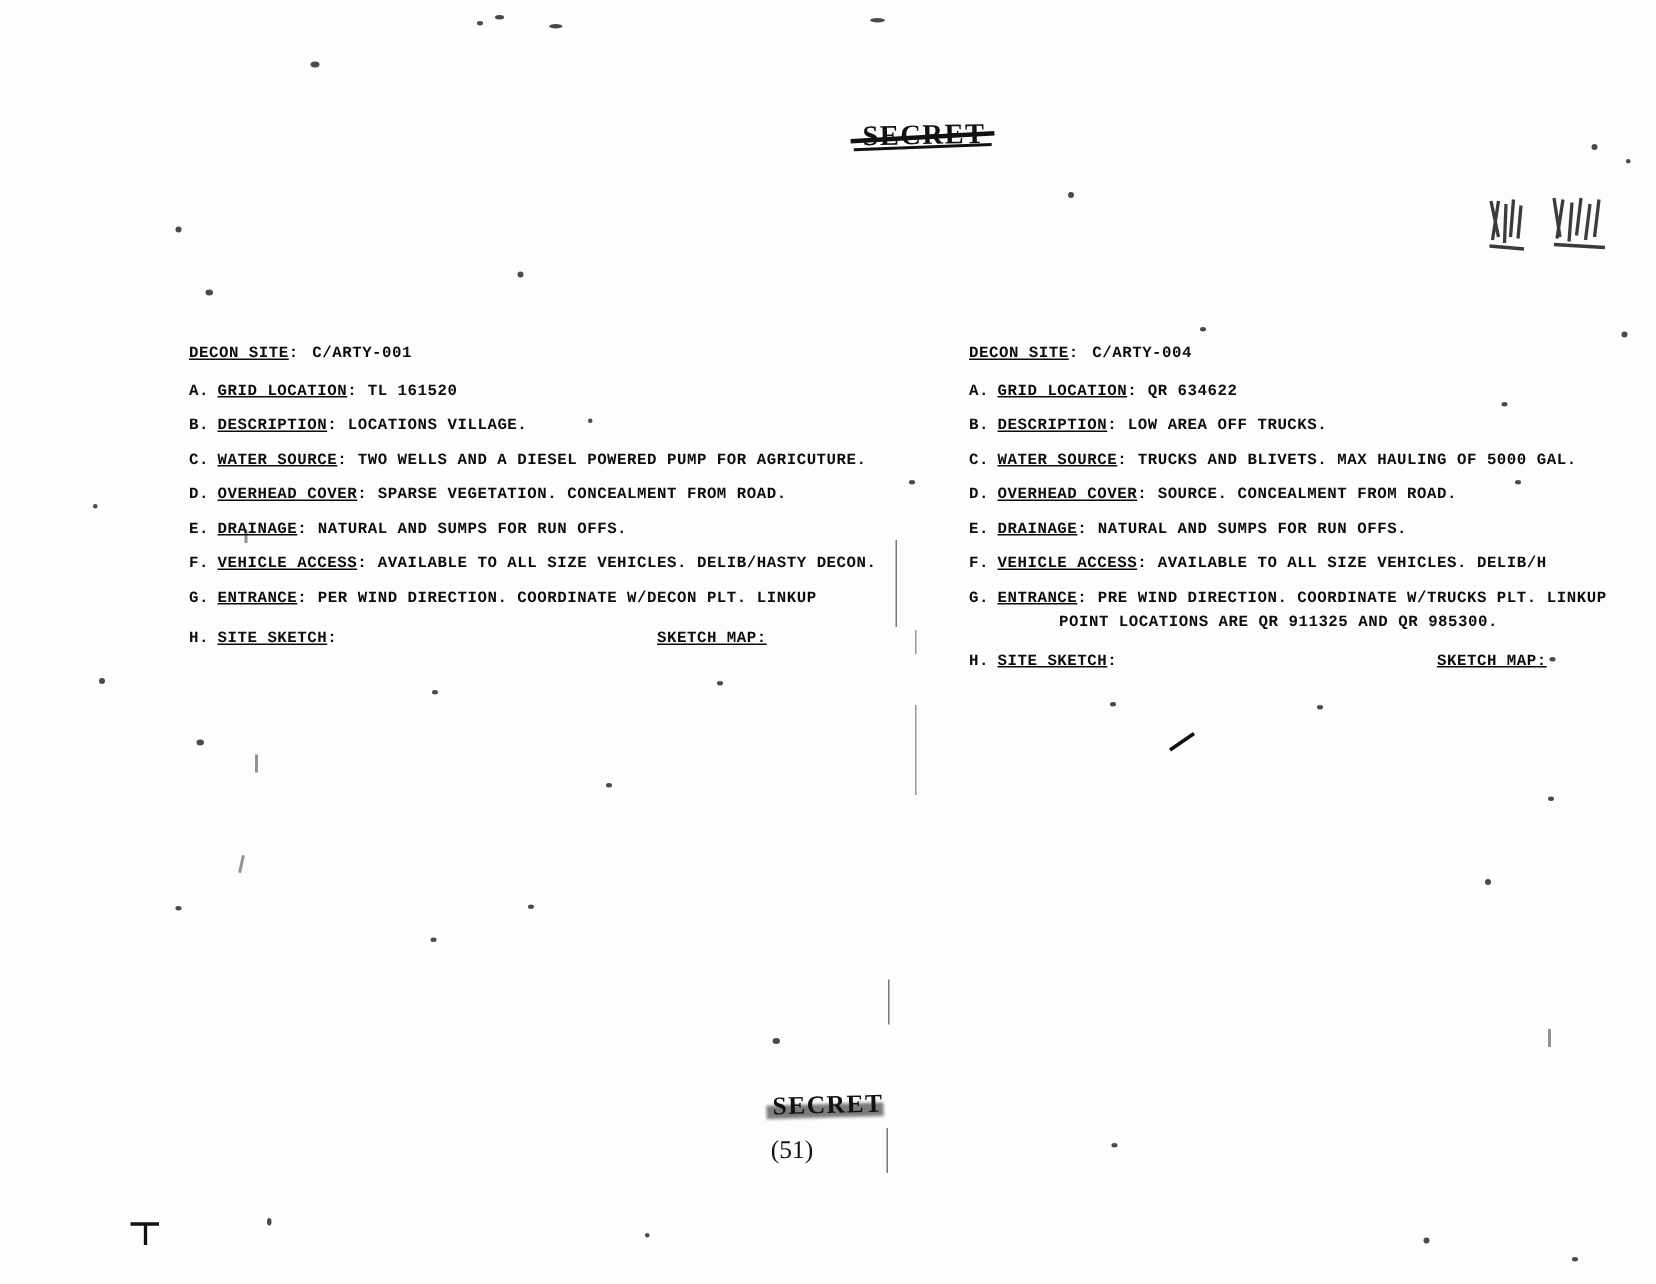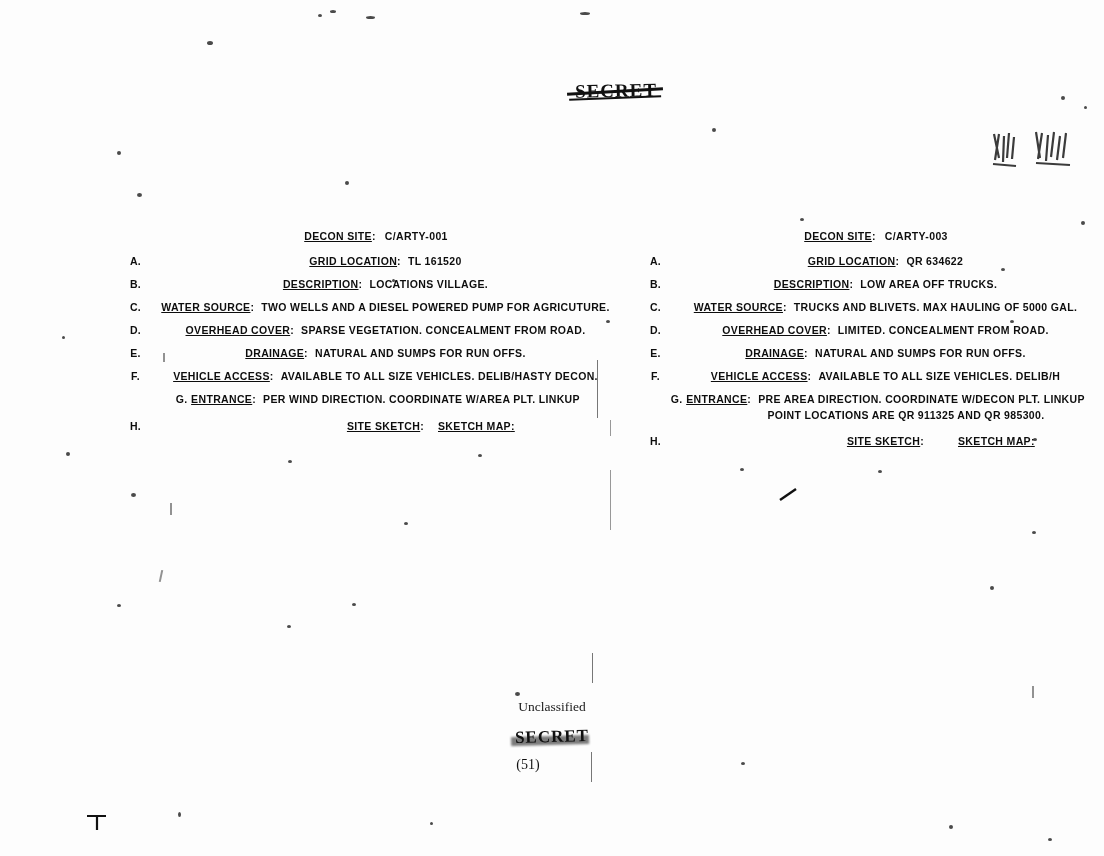--- a/index.html
+++ b/index.html
@@ -71,27 +71,26 @@
     position: absolute;
     left: 990px;
     top: 128px;
     width: 96px;
     height: 48px;
   }
 
   
   .col {
     position: absolute;
-    font-family: Liberation Sans, sans-serif;
+    font-family: Liberation Mono, monospace;
     font-size: 10.5px;
     font-weight: bold;
     letter-spacing: 0.35px;
     line-height: 1.15;
     color: #0d0d0d;
-    text-align: center;
   }
   .col-left { left: 126px; top: 230px; width: 500px; }
   .col-right { left: 646px; top: 230px; width: 460px; }
 
   .site-header {
     margin-bottom: 13px;
     white-space: nowrap;
   }
   .site-header .lbl {
     text-decoration: underline;
@@ -194,21 +193,21 @@
     opacity: 0.55;
     filter: blur(1px);
   }
   .page-num {
     position: absolute;
     left: 0;
     top: 757px;
     width: 1056px;
     text-align: center;
     font-family: "Liberation Serif", serif;
-    font-size: 14px;
+    font-size: 17px;
     color: #111;
   }
 
   
   .pen {
     position: absolute;
     left: 86px;
     top: 812px;
     width: 22px;
     height: 20px;
@@ -322,78 +321,77 @@
       <span class="letter">E.</span>
       <span class="body"><span class="field">DRAINAGE</span><span class="sep">:</span><span class="text">NATURAL AND SUMPS FOR RUN OFFS.</span></span>
     </div>
 
     <div class="entry">
       <span class="letter">F.</span>
       <span class="body"><span class="field">VEHICLE ACCESS</span><span class="sep">:</span><span class="text">AVAILABLE TO ALL SIZE VEHICLES.  DELIB/HASTY DECON.</span></span>
     </div>
 
     <div class="entry two-line">
-      <span class="letter">G.</span><span class="field">ENTRANCE</span><span class="sep">:</span><span class="text">PER WIND DIRECTION.  COORDINATE W/AREA PLT.  LINKUP</span>
+      <span class="letter">G.</span><span class="field">ENTRANCE</span><span class="sep">:</span><span class="text">PER WIND DIRECTION.  COORDINATE W/DECON PLT.  LINKUP</span>
     </div>
 
     <div class="entry sketch" style="margin-top:14px;">
       <span class="letter">H.</span>
       <span class="body"><span class="field">SITE SKETCH</span><span class="sep">:</span></span>
       <span class="right-lbl"><span>SKETCH MAP</span><span>:</span></span>
     </div>
   </div>
 
   <div class="col col-right">
     <div class="site-header">
-      <span class="lbl">DECON SITE</span><span class="sep">:</span><span class="val">C/ARTY-003</span>
+      <span class="lbl">DECON SITE</span><span class="sep">:</span><span class="val">C/ARTY-004</span>
     </div>
 
     <div class="entry">
       <span class="letter">A.</span>
       <span class="body"><span class="field">GRID LOCATION</span><span class="sep">:</span><span class="text">QR 634622</span></span>
     </div>
 
     <div class="entry">
       <span class="letter">B.</span>
       <span class="body"><span class="field">DESCRIPTION</span><span class="sep">:</span><span class="text">LOW AREA OFF TRUCKS.</span></span>
     </div>
 
     <div class="entry">
       <span class="letter">C.</span>
       <span class="body"><span class="field">WATER SOURCE</span><span class="sep">:</span><span class="text">TRUCKS AND BLIVETS.  MAX HAULING OF 5000 GAL.</span></span>
     </div>
 
     <div class="entry">
       <span class="letter">D.</span>
-      <span class="body"><span class="field">OVERHEAD COVER</span><span class="sep">:</span><span class="text">LIMITED.  CONCEALMENT FROM ROAD.</span></span>
+      <span class="body"><span class="field">OVERHEAD COVER</span><span class="sep">:</span><span class="text">SOURCE.  CONCEALMENT FROM ROAD.</span></span>
     </div>
 
     <div class="entry">
       <span class="letter">E.</span>
       <span class="body"><span class="field">DRAINAGE</span><span class="sep">:</span><span class="text">NATURAL AND SUMPS FOR RUN OFFS.</span></span>
     </div>
 
     <div class="entry">
       <span class="letter">F.</span>
       <span class="body"><span class="field">VEHICLE ACCESS</span><span class="sep">:</span><span class="text">AVAILABLE TO ALL SIZE VEHICLES.  DELIB/H</span></span>
     </div>
 
     <div class="entry two-line">
-      <span class="letter">G.</span><span class="field">ENTRANCE</span><span class="sep">:</span><span class="text">PRE AREA DIRECTION.  COORDINATE W/DECON PLT.  LINKUP</span>
+      <span class="letter">G.</span><span class="field">ENTRANCE</span><span class="sep">:</span><span class="text">PRE WIND DIRECTION.  COORDINATE W/TRUCKS PLT.  LINKUP</span>
       <span class="cont">POINT LOCATIONS ARE QR 911325 AND QR 985300.</span>
     </div>
 
     <div class="entry sketch" style="margin-top:14px;">
       <span class="letter">H.</span>
       <span class="body"><span class="field">SITE SKETCH</span><span class="sep">:</span></span>
       <span class="right-lbl"><span>SKETCH MAP</span><span>:</span></span>
     </div>
   </div>
 
-  <div class="unclassified">Unclassified</div>
 
   <div class="stamp-bottom">
     <span>
       <span>SECRET</span>
       <span class="smear"></span>
     </span>
   </div>
 
   <div class="page-num">(51)</div>
 

